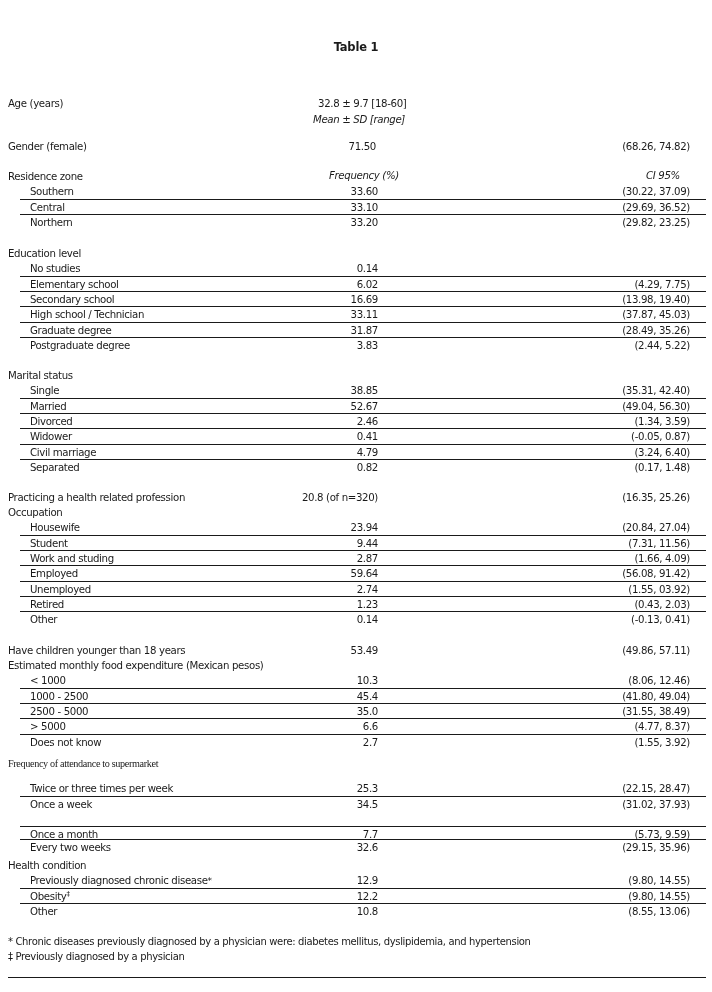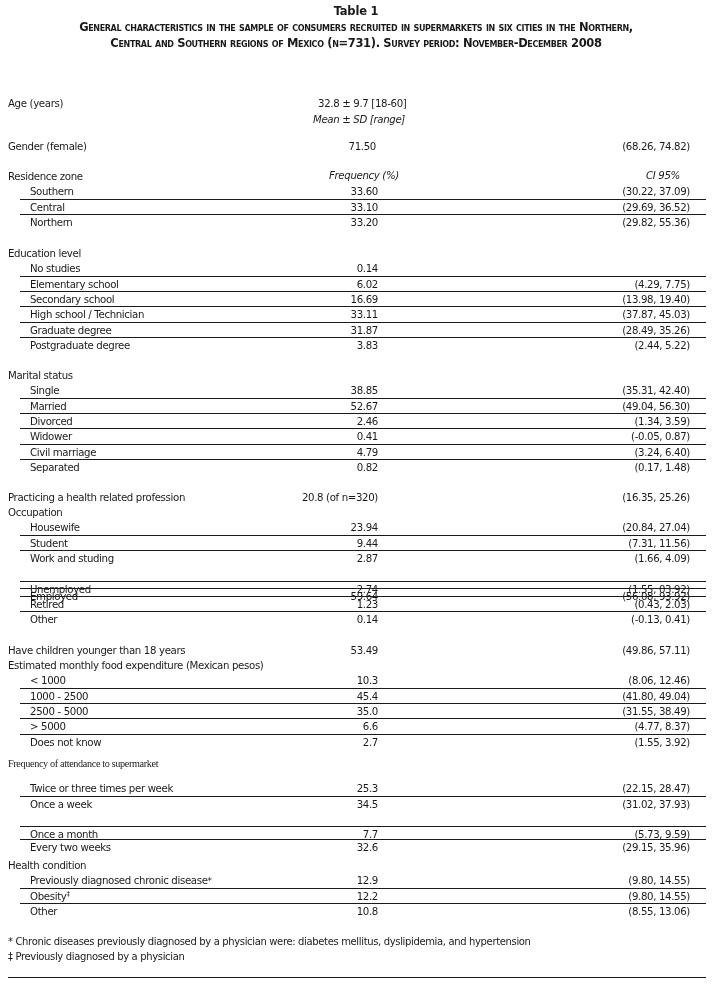--- a/index.html
+++ b/index.html
@@ -1,21 +1,21 @@
 <!DOCTYPE html>
 <html><head>
 <meta charset="utf-8">
 <style>
   html, body { margin: 0; padding: 0; background: #ffffff; }
   body {
     width: 712px; height: 992px; position: relative; overflow: hidden;
     font-family: "DejaVu Sans", sans-serif; color: #1a1a1a;
   }
   .title-block { position: absolute; left: 0; top: 4px; width: 712px; text-align: center; }
-  .table-label { font-size: 11.5px; font-weight: bold; line-height: 15px; letter-spacing: -0.2px; }
+  .table-label { font-size: 11.5px; font-weight: bold; line-height: 15px; letter-spacing: -0.2px; margin-top: 36px; }
   .caption {
     font-size: 11.5px; font-weight: bold; font-variant: small-caps; line-height: 16px;
     letter-spacing: -0.35px; padding: 0 4px;
   }
   .row {
     position: absolute; left: 0; width: 712px; height: 15px;
     font-size: 10.2px; line-height: 15px; letter-spacing: -0.35px;
   }
   .row .lbl { position: absolute; left: 8px; white-space: nowrap; }
   .row.sub .lbl { left: 30px; }
@@ -31,24 +31,20 @@
   }
   .footnote { position: absolute; left: 8px; font-size: 10px; line-height: 15px; letter-spacing: -0.35px; white-space: nowrap; }
   .bottom-rule { position: absolute; left: 8px; width: 698px; top: 977px; border-top: 1px solid #1a1a1a; }
   sup { font-size: 7px; line-height: 0; }
 </style>
 </head>
 <body>
 
 <div class="title-block">
   <div class="table-label">Table 1</div>
-  <div class="caption">
-    <div>General characteristics in the sample of consumers recruited in supermarkets in six cities in the Northern,</div>
-    <div>Central and Southern regions of Mexico (n=731). Survey period: November-December 2008</div>
-  </div>
 </div>
 
 <div class="hdr" style="left:313px; top:68px;">Mean ± SD [range]</div>
 
 <div class="row" style="top:96px;">
   <span class="lbl">Age (years)</span>
   <span class="val" style="right:auto; left:318px;">32.8 ± 9.7 [18-60]</span>
 </div>
 
 <div class="hdr" style="left:329px; top:124px;">Frequency (%)</div>
@@ -70,21 +66,21 @@
       <span class="ci">(30.22, 37.09)</span>
     </div>
     <div class="row sub sep" style="top: 199.6px;">
       <span class="lbl"><span class="">Central</span></span>
       <span class="val">33.10</span>
       <span class="ci">(29.69, 36.52)</span>
     </div>
     <div class="row sub sep" style="top: 214.9px;">
       <span class="lbl"><span class="">Northern</span></span>
       <span class="val">33.20</span>
-      <span class="ci">(29.82, 55.36)</span>
+      <span class="ci">(29.82, 23.25)</span>
     </div>
     <div class="row" style="top: 246px;">
       <span class="lbl">Education level</span>
     </div>
     <div class="row sub" style="top: 261.3px;">
       <span class="lbl"><span class="">No studies</span></span>
       <span class="val">0.14</span>
       <span class="ci"></span>
     </div>
     <div class="row sub sep" style="top: 276.6px;">
@@ -161,24 +157,24 @@
     <div class="row sub sep" style="top: 535.6px;">
       <span class="lbl"><span class="">Student</span></span>
       <span class="val">9.44</span>
       <span class="ci">(7.31, 11.56)</span>
     </div>
     <div class="row sub sep" style="top: 550.9px;">
       <span class="lbl"><span class="">Work and studing</span></span>
       <span class="val">2.87</span>
       <span class="ci">(1.66, 4.09)</span>
     </div>
-    <div class="row sub sep" style="top: 566.2px; margin-top: 23px;">
+    <div class="row sub sep" style="top: 566.2px;">
       <span class="lbl"><span class="">Employed</span></span>
       <span class="val">59.64</span>
-      <span class="ci">(56.08, 93.92)</span>
+      <span class="ci">(56.08, 91.42)</span>
     </div>
     <div class="row sub sep" style="top: 581.5px;">
       <span class="lbl"><span class="">Unemployed</span></span>
       <span class="val">2.74</span>
       <span class="ci">(1.55, 03.92)</span>
     </div>
     <div class="row sub sep" style="top: 596.8px;">
       <span class="lbl"><span class="">Retired</span></span>
       <span class="val">1.23</span>
       <span class="ci">(0.43, 2.03)</span>

